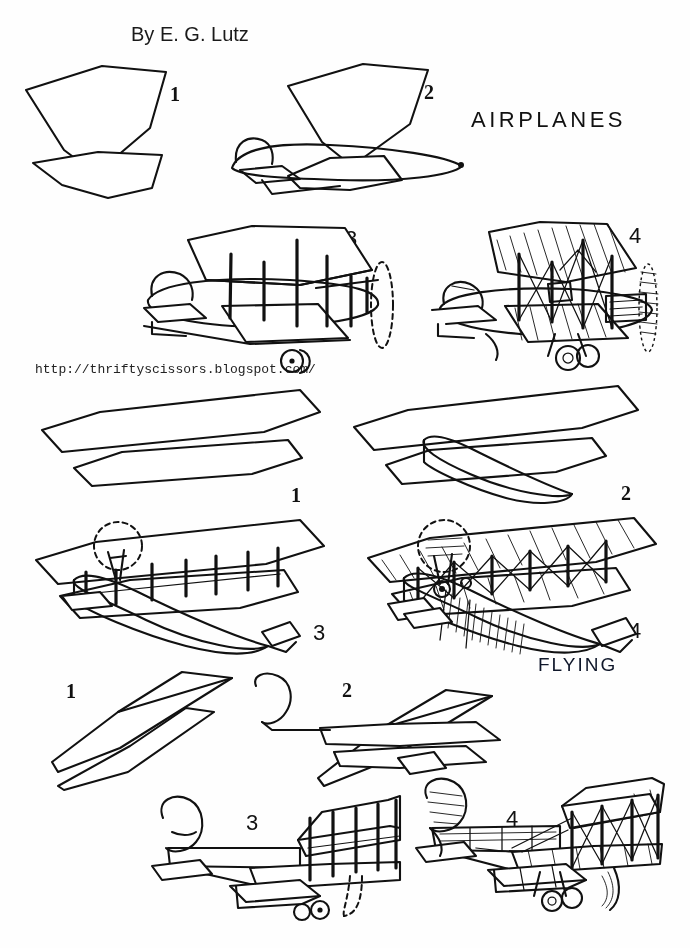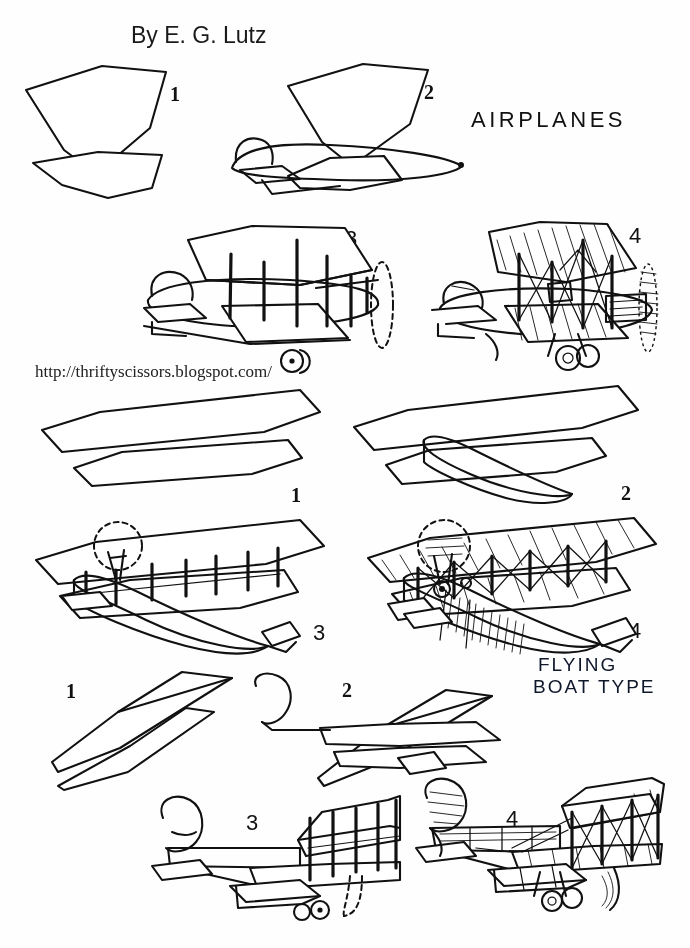--- a/index.html
+++ b/index.html
@@ -1,23 +1,23 @@
 <!DOCTYPE html>
 <html><head>
 <meta charset="utf-8">
 <style>
   html,body{margin:0;padding:0;background:#fff;}
   body{width:690px;height:948px;position:relative;overflow:hidden;
        font-family:"Liberation Sans", sans-serif; color:#111;}
   .page{position:absolute;inset:0;background:#fefefe;}
   .txt{position:absolute;white-space:pre;line-height:1;}
-  .byline{font-size:23px;font-family:"Liberation Sans",sans-serif;color:#1a1a1a;}
+  .byline{font-size:20px;font-family:"Liberation Sans",sans-serif;color:#1a1a1a;}
   .headline{font-size:22px;letter-spacing:3.5px;font-weight:500;
             font-family:"Liberation Sans",sans-serif;color:#111;margin-top:28px;}
-  .url{font-size:17px;font-family:Liberation Serif, serif;color:#222;}
+  .url{font-size:13px;font-family:Liberation Mono, monospace;color:#222;}
   .num-serif{font-size:20px;font-family:"Liberation Serif",serif;font-weight:700;color:#111;}
   .num-hand{font-size:22px;font-family:"Liberation Sans",sans-serif;color:#111;}
   .caption{font-size:19px;letter-spacing:2px;line-height:1.15;
            font-family:"Liberation Sans",sans-serif;color:#0f172a;}
   svg{position:absolute;left:0;top:0;width:690px;height:948px;overflow:visible;}
   .ln{fill:none;stroke:#111;stroke-width:2.1;stroke-linecap:round;stroke-linejoin:round;}
   .ln-t{fill:none;stroke:#111;stroke-width:1.25;stroke-linecap:round;stroke-linejoin:round;}
   .ln-f{fill:none;stroke:#111;stroke-width:0.9;stroke-linecap:round;}
   .strut{fill:none;stroke:#111;stroke-width:3.2;stroke-linecap:round;}
   .dash{fill:none;stroke:#111;stroke-width:2;stroke-dasharray:5 4;stroke-linecap:round;}
@@ -29,21 +29,20 @@
 
 <div class="page">
 
   <div class="txt byline" style="left:131px;top:24px;">By E. G. Lutz</div>
 
   <div class="txt headline" style="left:471px;top:81px;">AIRPLANES</div>
 
   <div class="txt url" style="left:35px;top:363px;">http://thriftyscissors.blogspot.com/</div>
 
   <div class="txt caption" style="left:538px;top:654px;">FLYING</div>
-  <div class="txt caption" style="left:533px;top:676px;">BOAT TYPE</div>
 
   <div class="txt num-serif" style="left:170px;top:84px;">1</div>
   <div class="txt num-serif" style="left:424px;top:82px;">2</div>
   <div class="txt num-hand" style="left:345px;top:228px;">3</div>
   <div class="txt num-hand" style="left:629px;top:225px;">4</div>
 
   <div class="txt num-serif" style="left:291px;top:485px;">1</div>
   <div class="txt num-serif" style="left:621px;top:483px;">2</div>
   <div class="txt num-hand" style="left:313px;top:622px;">3</div>
   <div class="txt num-hand" style="left:629px;top:620px;">4</div>

